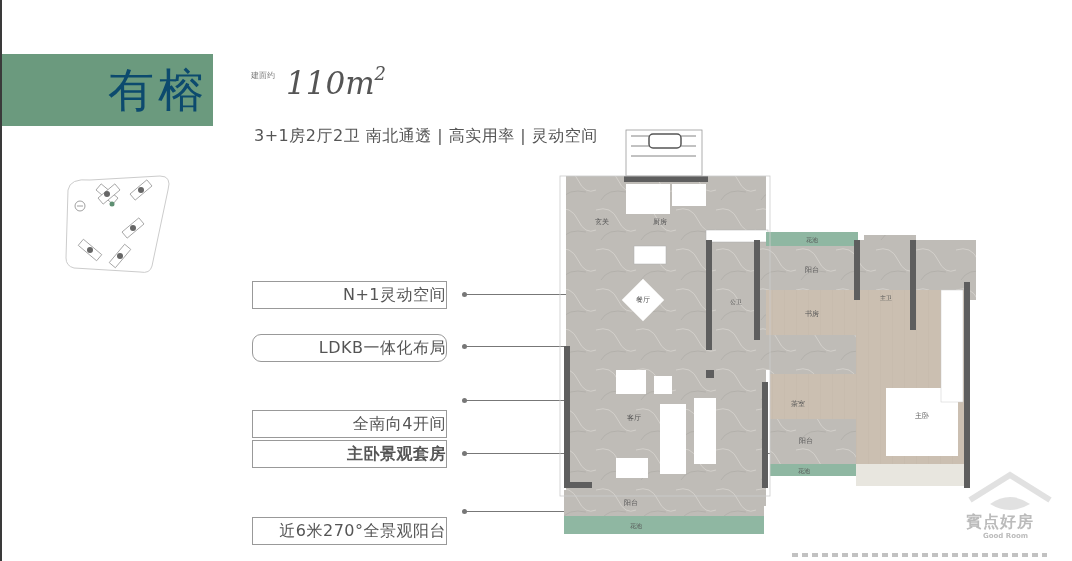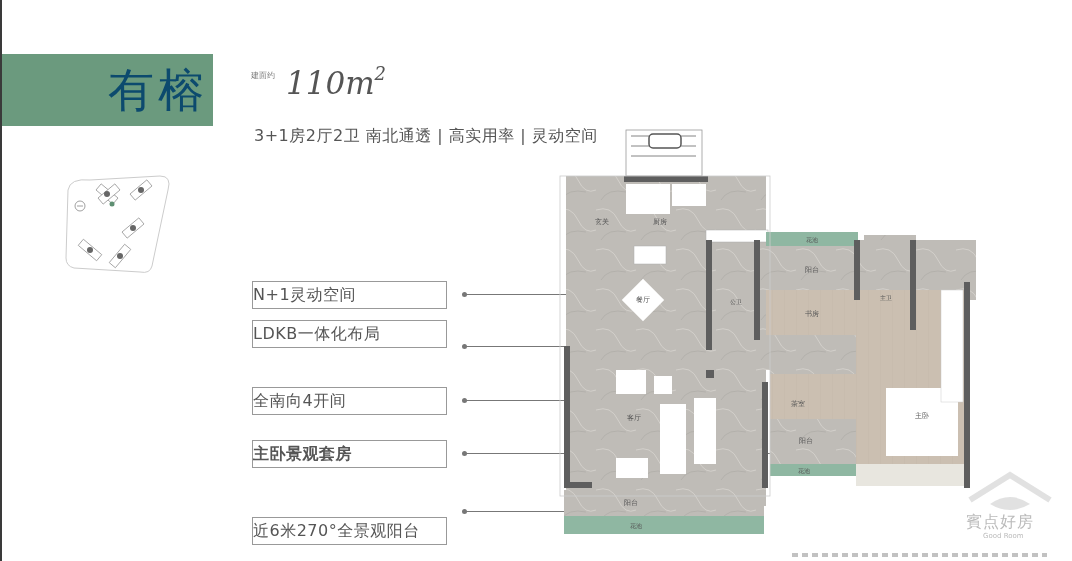--- a/index.html
+++ b/index.html
@@ -5,27 +5,27 @@
   html,body{margin:0;padding:0;}
   body{width:1072px;height:561px;background:#ffffff;position:relative;overflow:hidden;font-family:"DejaVu Sans","Liberation Sans",sans-serif;color:#555;}
   .left-edge{position:absolute;left:0;top:0;width:2px;height:561px;background:#3a3a3a;}
   .title-box{position:absolute;left:2px;top:54px;width:211px;height:72px;background:#6b9a7e;}
   .title-text{position:absolute;left:76px;top:60px;font-family:"DejaVu Serif","Liberation Serif",serif;font-size:46px;color:#0c4a6e;letter-spacing:4px;line-height:60px;margin-left:32px;}
   .area-label{position:absolute;left:251px;top:70px;font-size:8px;color:#777;}
   .area-value{position:absolute;left:286px;top:54px;font-family:"DejaVu Serif","Liberation Serif",serif;font-size:31px;color:#555;line-height:40px;font-style:italic;}
   .area-value sup{font-size:18px;vertical-align:14px;}
   .subtitle{position:absolute;left:254px;top:103px;font-size:16px;color:#555;letter-spacing:0.5px;white-space:nowrap;margin-top:23px;}
   .sitemap{position:absolute;left:60px;top:170px;width:120px;height:110px;}
-  .feature{position:absolute;left:252px;width:193px;height:26px;border:1px solid #999;background:#fff;text-align:left;font-size:16px;color:#555;line-height:26px;letter-spacing:0.5px;}
+  .feature{position:absolute;left:252px;width:193px;height:26px;border:1px solid #999;background:#fff;text-align:right;font-size:16px;color:#555;line-height:26px;letter-spacing:0.5px;}
   .leader{position:absolute;height:1px;background:#777;}
   .dot{position:absolute;width:5px;height:5px;border-radius:50%;background:#777;}
   .plan{position:absolute;left:556px;top:120px;width:420px;height:430px;}
   .watermark{position:absolute;left:960px;top:470px;width:100px;height:70px;opacity:0.35;}
-  .wm-text{position:absolute;left:966px;top:512px;font-size:16px;color:#bbb;font-weight:normal;letter-spacing:1px;}
-  .wm-sub{position:absolute;left:983px;top:532px;font-size:7px;color:#bbb;font-weight:normal;}
+  .wm-text{position:absolute;left:966px;top:512px;font-size:16px;color:#bbb;font-weight:bold;letter-spacing:1px;}
+  .wm-sub{position:absolute;left:983px;top:532px;font-size:7px;color:#bbb;font-weight:bold;}
   .bottom-blur{position:absolute;left:792px;top:553px;width:255px;height:4px;background:repeating-linear-gradient(90deg,#999 0 6px,transparent 6px 10px);opacity:0.6;}
 </style>
 </head>
 <body>
 
 <div class="left-edge"></div>
 
 <div class="title-box"></div>
 <div class="title-text">有榕</div>
 
@@ -49,22 +49,22 @@
     <circle cx="73" cy="58" r="3"></circle>
       <circle cx="30" cy="80" r="3"></circle>
     <circle cx="60" cy="86" r="3"></circle>
   </g>
   <circle cx="52" cy="34" r="2.5" fill="#5e8f72"></circle>
   <circle cx="20" cy="36" r="5" fill="none" stroke="#888" stroke-width="0.8"></circle>
   <line x1="17" y1="36" x2="23" y2="36" stroke="#888" stroke-width="0.8"></line>
 </svg>
 
 <div class="feature" style="top:281px;">N+1灵动空间</div>
-<div class="feature" style="top:320px;">LDKB一体化布局</div>
-<div class="feature" style="top:387px;">全南向4开间</div>
+<div class="feature" style="top:334px;border-radius:9px;">LDKB一体化布局</div>
+<div class="feature" style="top:410px;">全南向4开间</div>
 <div class="feature" style="top:440px;font-weight:bold;">主卧景观套房</div>
 <div class="feature" style="top:498px;margin-top:19px;">近6米270°全景观阳台</div>
 
 <div class="dot" style="left:462px;top:292px;"></div>
 <div class="leader" style="left:466px;top:294px;width:325px;"></div>
 <div class="dot" style="left:462px;top:344px;"></div>
 <div class="leader" style="left:466px;top:346px;width:130px;"></div>
 <div class="dot" style="left:462px;top:398px;"></div>
 <div class="leader" style="left:466px;top:400px;width:260px;"></div>
 <div class="dot" style="left:462px;top:451px;"></div>

